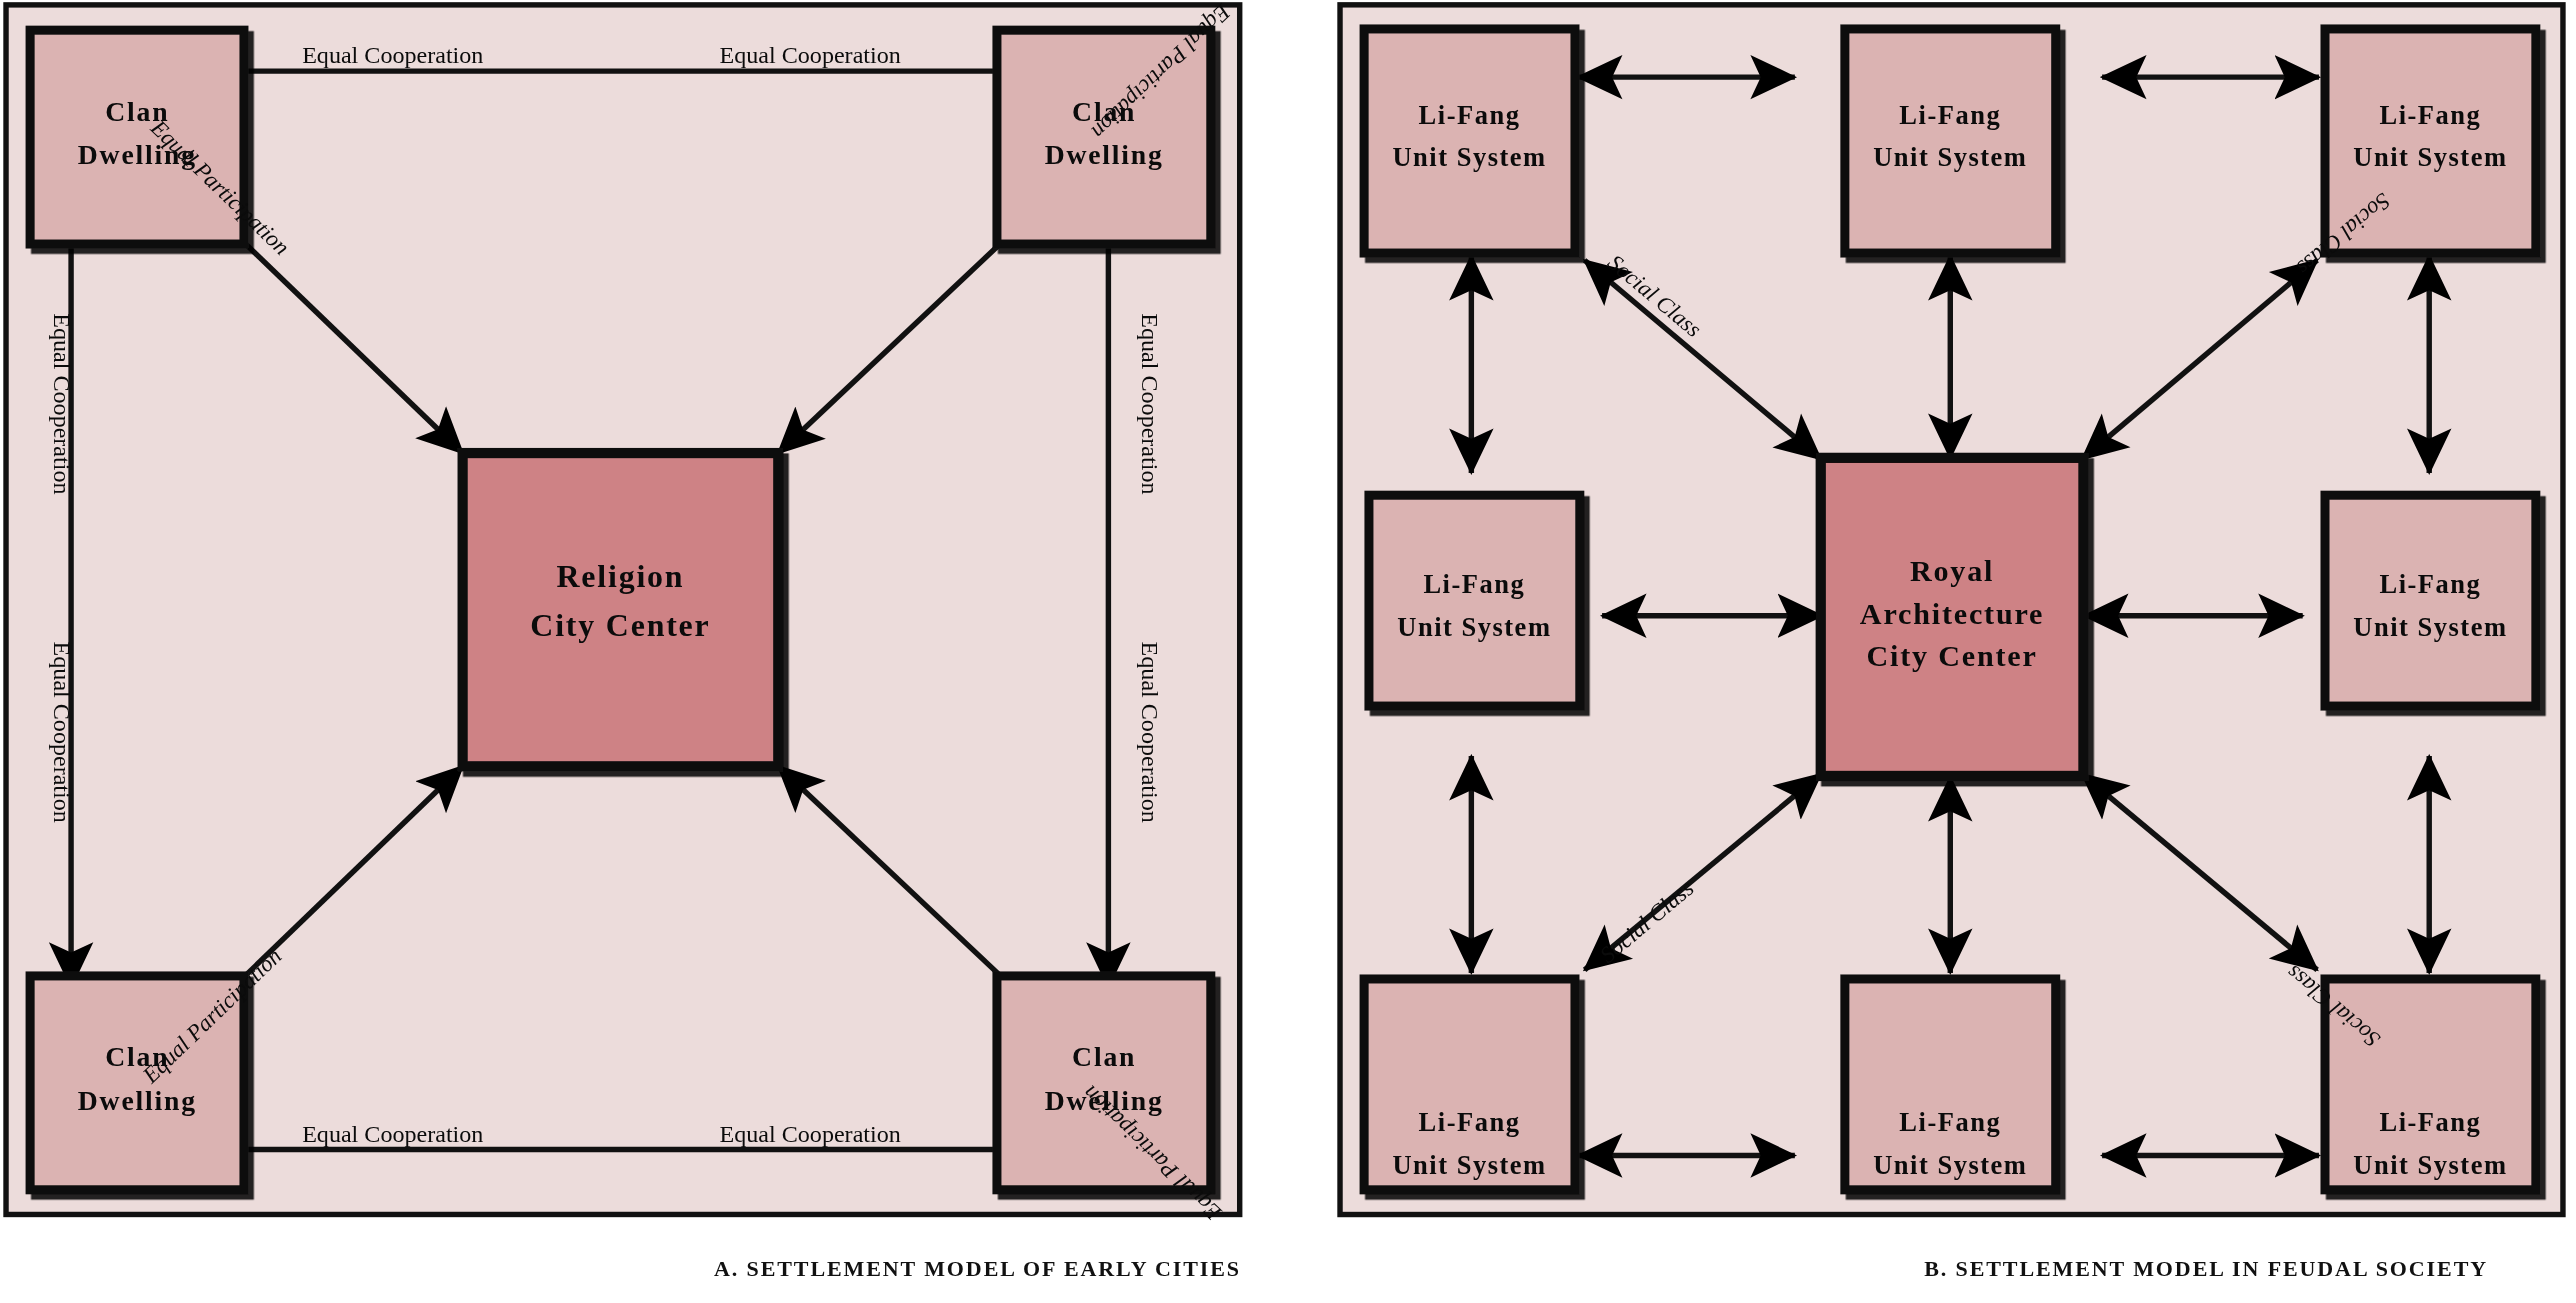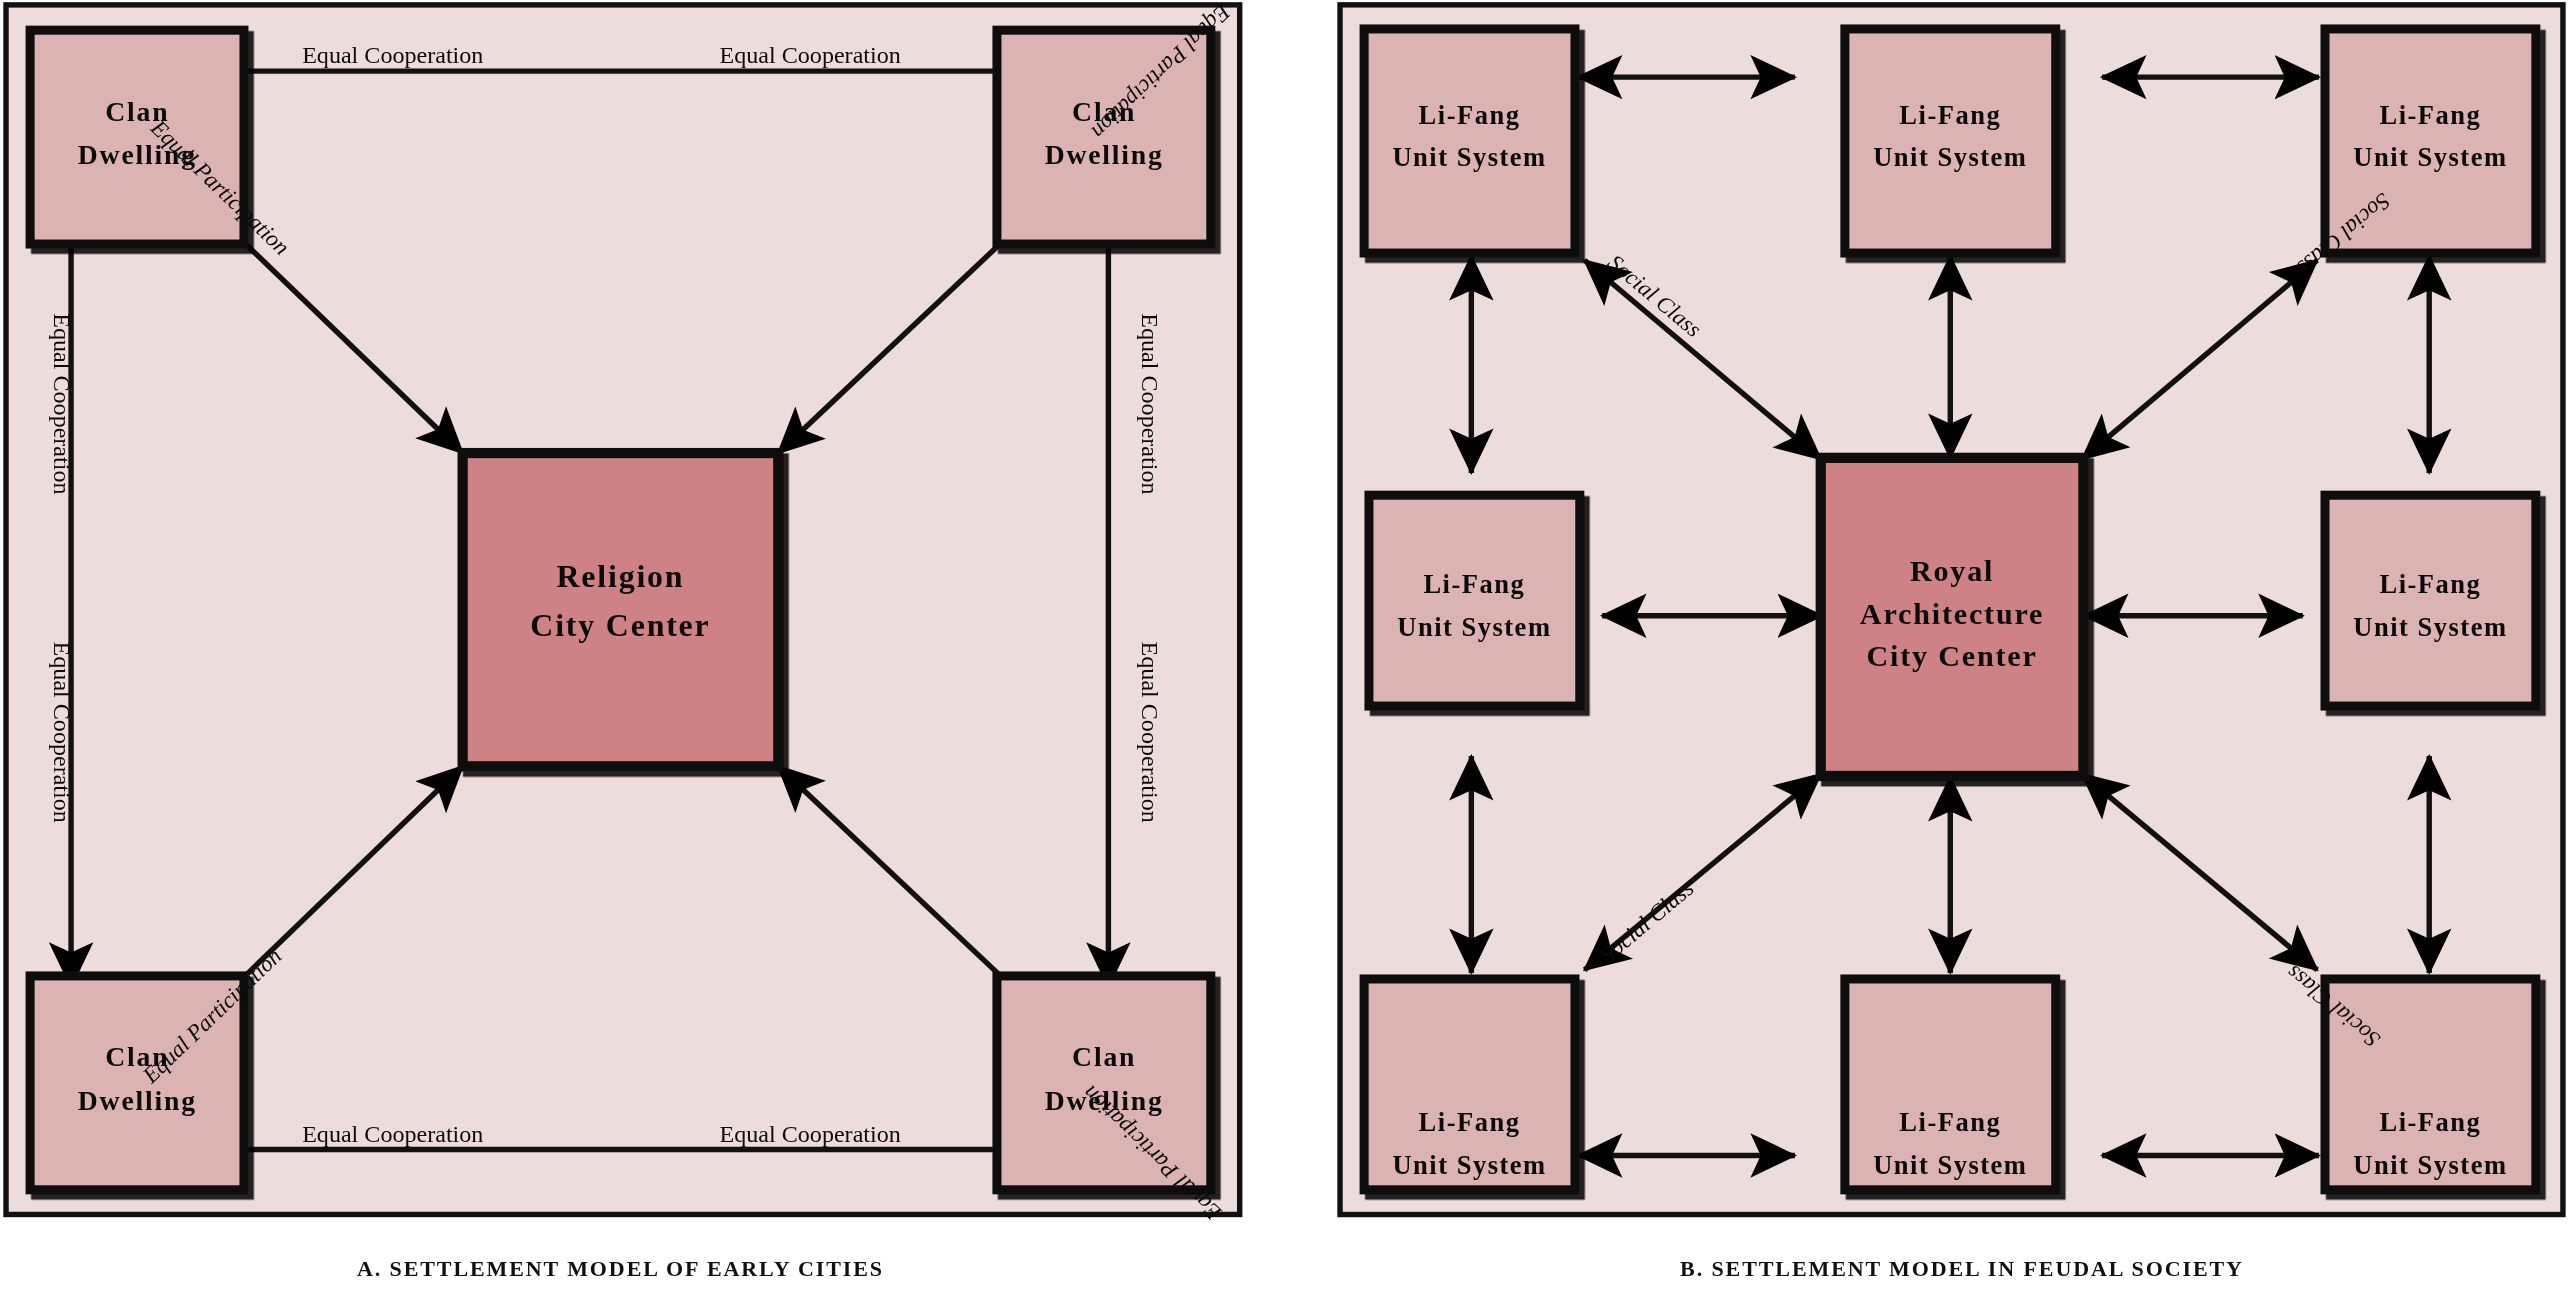--- a/index.html
+++ b/index.html
@@ -7,21 +7,21 @@
   #stage{position:relative;width:2576px;height:1303px;background:#ffffff;}
   svg.panel{position:absolute;top:0;left:0;display:block;}
   .cap{
     position:absolute;
     font-family:"Liberation Serif",serif;
     font-weight:bold;
     font-size:22px;
     letter-spacing:1.9px;
     color:#111111;
     white-space:nowrap;
-    text-align:center;
+    text-align:right;
   }
 </style>
 </head>
 <body>
 
 <div id="stage">
 
   <svg class="panel" width="1265" height="1229" viewBox="0 0 2100 2040" style="left:0px;top:0px;">
     <defs>
       <marker id="ahA" markerWidth="9" markerHeight="9" refX="8.2" refY="4.5" orient="auto" markerUnits="strokeWidth">
@@ -191,16 +191,16 @@
     <text x="1820" y="1878" text-anchor="middle" font-family="Liberation Serif, serif" font-size="44" font-weight="bold" letter-spacing="2.5" fill="#0b0b0b">Li-Fang</text>
     <text x="1820" y="1948" text-anchor="middle" font-family="Liberation Serif, serif" font-size="44" font-weight="bold" letter-spacing="2.5" fill="#0b0b0b">Unit System</text>
 
     <text x="0" y="0" transform="translate(452,440) rotate(40)" text-anchor="start" font-family="Liberation Serif, serif" font-size="38" font-style="italic" fill="#0b0b0b">Social Class</text>
     <text x="0" y="0" transform="translate(1596,440) rotate(140)" text-anchor="end" font-family="Liberation Serif, serif" font-size="38" font-style="italic" fill="#0b0b0b">Social Class</text>
     <text x="0" y="0" transform="translate(455,1600) rotate(-40)" text-anchor="start" font-family="Liberation Serif, serif" font-size="38" font-style="italic" fill="#0b0b0b">Social Class</text>
     <text x="0" y="0" transform="translate(1594,1600) rotate(220)" text-anchor="end" font-family="Liberation Serif, serif" font-size="38" font-style="italic" fill="#0b0b0b">Social Class</text>
   </svg>
 
   <div class="cap" style="left:0px;top:1256px;width:1241px;">A. SETTLEMENT MODEL OF EARLY CITIES</div>
-  <div class="cap" style="left:1350px;top:1256px;width:1224px;">B. SETTLEMENT MODEL IN FEUDAL SOCIETY</div>
+  <div class="cap" style="left:1264px;top:1256px;width:1224px;">B. SETTLEMENT MODEL IN FEUDAL SOCIETY</div>
 
 </div>
 
 
 </body></html>

